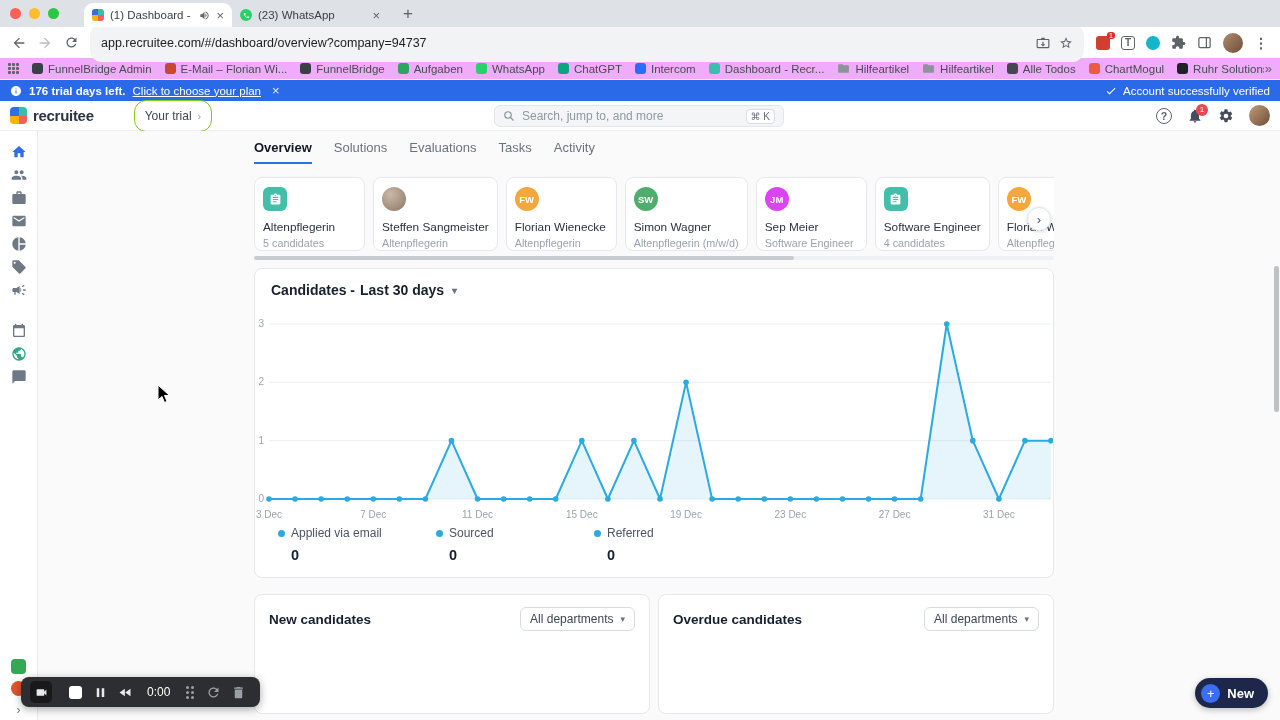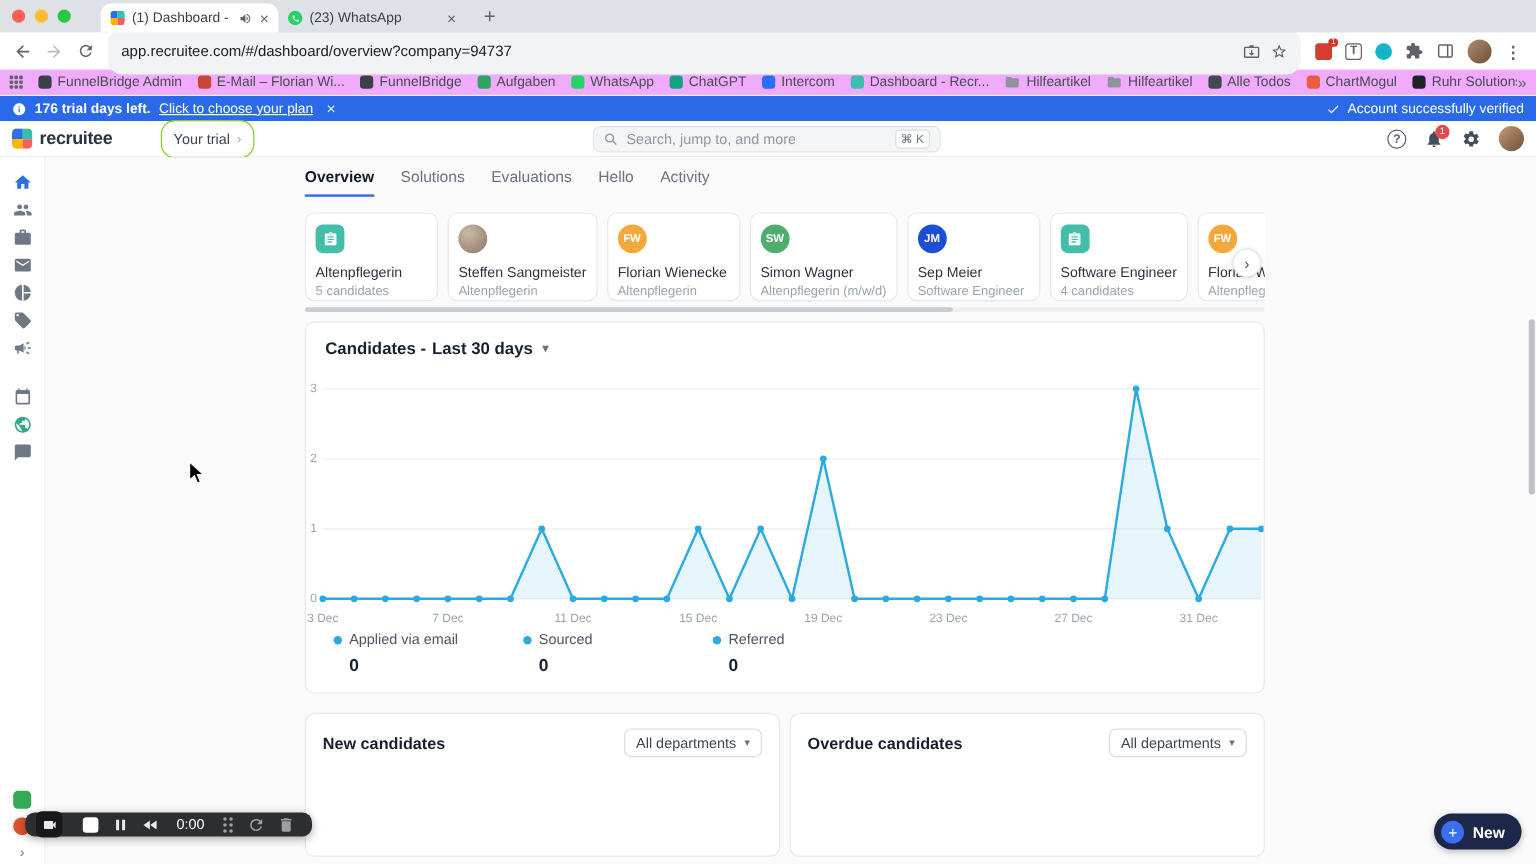--- a/index.html
+++ b/index.html
@@ -120,21 +120,21 @@
   .lg-val { margin:7px 0 0 13px; font-size:14.5px; font-weight:700; color:#16202e; }
 
   .brow { margin-top:16px; display:flex; gap:8px; }
   .bcard { flex:1; background:#fff; border:1px solid #e5e8ec; border-radius:8px; height:120px; }
   .bc-head { display:flex; justify-content:space-between; align-items:center; padding:12px 14px; }
   .bc-title { font-size:13.5px; font-weight:700; color:#16202e; }
   .dept-select { display:flex; align-items:center; gap:7px; border:1px solid #d8dce2; border-radius:6px; padding:4px 9px; font-size:12px; color:#3e4552; background:#fff; }
   .dept-select .caret { color:#6b7280; font-size:9px; }
 
   
-  .recorder { position:absolute; left:21px; top:677px; height:20px; background:#2d2e31; border-radius:8px; display:flex; align-items:center; padding:0 9px; box-shadow:0 2px 8px rgba(0,0,0,.35); z-index:40; }
+  .recorder { position:absolute; left:21px; top:677px; height:30px; background:#2d2e31; border-radius:8px; display:flex; align-items:center; padding:0 9px; box-shadow:0 2px 8px rgba(0,0,0,.35); z-index:40; }
   .cam-tile { width:22px; height:22px; background:#19191b; border-radius:5px; display:flex; align-items:center; justify-content:center; margin-right:11px; color:#e8eaed; }
   .cam-tile svg { width:13px; height:13px; }
   .rec-stop { width:13px; height:13px; background:#fff; border-radius:3px; margin:0 6px; }
   .rec-ic { color:#e8eaed; display:flex; margin:0 5px; }
   .rec-ic svg { width:15px; height:15px; }
   .rec-ic.dim { color:#9aa0a6; }
   .rec-time { color:#fff; font-size:12px; margin:0 9px; }
   .grip { display:grid; grid-template-columns:3px 3px; grid-template-rows:3px 3px 3px; gap:2px; margin:0 7px; }
   .grip i { background:#9aa0a6; border-radius:50%; }
 
@@ -424,21 +424,21 @@
         <span class="sb-expand">›</span>
       </div>
     </div>
 
     <div class="main">
       <div class="content">
         <div class="dtabs">
             <div class="dtab active">Overview</div>
             <div class="dtab">Solutions</div>
             <div class="dtab">Evaluations</div>
-            <div class="dtab">Hello</div>
+            <div class="dtab">Tasks</div>
             <div class="dtab">Activity</div>
           </div>
 
 
         <div class="cards-wrap">
           <div class="cards-row">
               <div class="rcard">
                 <span class="av job" style="background:#43bfa9">
                   <svg viewBox="0 0 24 24" fill="#fff">
                     <path d="M19 3h-4.18C14.4 1.84 13.3 1 12 1c-1.3 0-2.4.84-2.82 2H5c-1.1 0-2 .9-2 2v14c0 1.1.9 2 2 2h14c1.1 0 2-.9 2-2V5c0-1.1-.9-2-2-2zm-7 0c.55 0 1 .45 1 1s-.45 1-1 1-1-.45-1-1 .45-1 1-1zm2 14H7v-2h7v2zm3-4H7v-2h10v2zm0-4H7V7h10v2z"></path>
@@ -456,21 +456,21 @@
                 <span class="av" style="background:#f3a73c">FW</span>
                 <div class="rc-title">Florian Wienecke</div>
                 <div class="rc-sub">Altenpflegerin</div>
               </div>
               <div class="rcard">
                 <span class="av" style="background:#4fae6d">SW</span>
                 <div class="rc-title">Simon Wagner</div>
                 <div class="rc-sub">Altenpflegerin (m/w/d)</div>
               </div>
               <div class="rcard">
-                <span class="av" style="background:#1d4ed8">JM</span>
+                <span class="av" style="background:#d946ef">JM</span>
                 <div class="rc-title">Sep Meier</div>
                 <div class="rc-sub">Software Engineer</div>
               </div>
               <div class="rcard">
                 <span class="av job" style="background:#43bfa9">
                   <svg viewBox="0 0 24 24" fill="#fff">
                     <path d="M19 3h-4.18C14.4 1.84 13.3 1 12 1c-1.3 0-2.4.84-2.82 2H5c-1.1 0-2 .9-2 2v14c0 1.1.9 2 2 2h14c1.1 0 2-.9 2-2V5c0-1.1-.9-2-2-2zm-7 0c.55 0 1 .45 1 1s-.45 1-1 1-1-.45-1-1 .45-1 1-1zm2 14H7v-2h7v2zm3-4H7v-2h10v2zm0-4H7V7h10v2z"></path>
                   </svg>
                 </span>
                 <div class="rc-title">Software Engineer</div>

